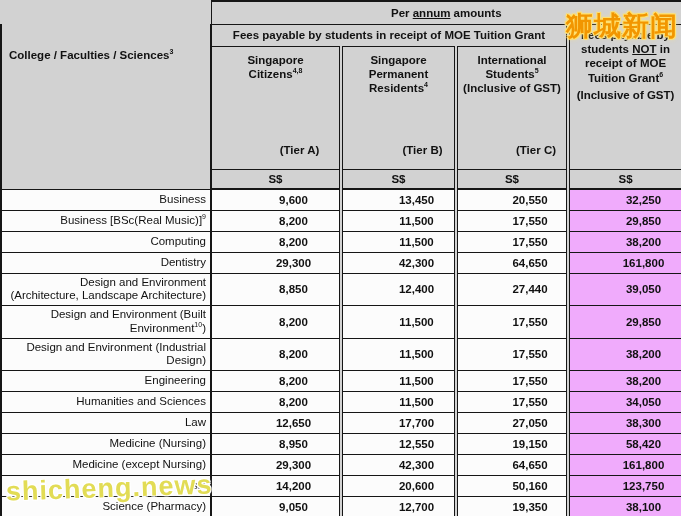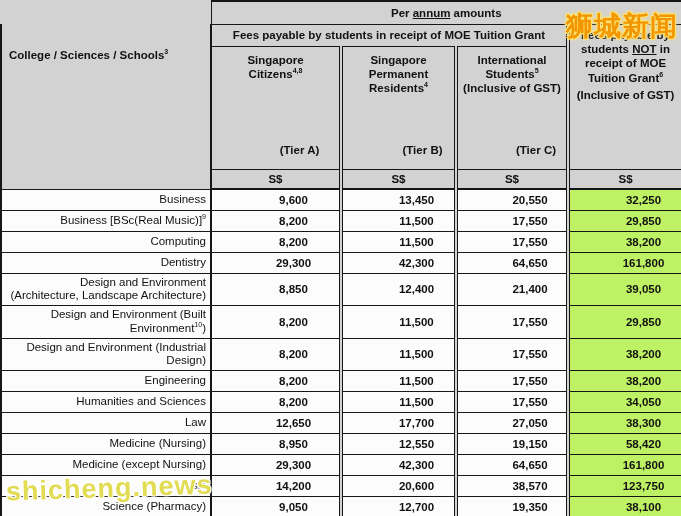--- a/index.html
+++ b/index.html
@@ -55,21 +55,21 @@
 
   tr.r4 td { border-bottom-width:2px; }
 
   sup { font-size:7px; vertical-align:super; line-height:0; }
 
   td.lbl {
     background:#fcfcfc; text-align:right; padding:2px 4px 2px 7px;
     line-height:1.2; border-left-width:2px;
   }
   td.num { background:#fcfcfc; font-weight:bold; text-align:center;padding-left:36px; }
-  td.hl { background:#bef264; }
+  td.hl { background:#f0abfc; }
   tbody tr:last-child td { border-bottom-width:2px; }
 
   
   .wm-tr {
     position:absolute; top:8px; right:3px; z-index:5;
     font-size:27px; font-weight:bold; letter-spacing:1px;
     color:#f29600;
     text-shadow:-1px -1px 0 #ffe170, 1px -1px 0 #ffe170, -1px 1px 0 #ffe170, 1px 1px 0 #ffe170, 0 0 5px rgba(255,225,120,.9);
     white-space:nowrap;
   }
@@ -93,21 +93,21 @@
         <col style="width:115px">
         <col style="width:112px">
         <col style="width:114px">
     </colgroup>
     <tbody>
       <tr class="r1">
         <td class="blank"></td>
         <td class="head per-annum er" colspan="4"><span>Per </span><span class="u">annum</span><span> amounts</span></td>
       </tr>
       <tr class="r2">
-        <td class="faculty-head" rowspan="3"><span>College / Sciences / Schools</span><sup>3</sup></td>
+        <td class="faculty-head" rowspan="3"><span>College / Faculties / Sciences</span><sup>3</sup></td>
         <td class="head sl" colspan="3">Fees payable by students in receipt of MOE Tuition Grant</td>
         <td class="head nontg-head dl er" rowspan="2">
           <div><span>Fees payable by students </span><span class="u">NOT</span><span> in receipt of MOE Tuition Grant</span><sup>6</sup></div>
           <div class="gst">(Inclusive of GST)</div>
         </td>
       </tr>
       <tr class="r3">
         <td class="head tier-head sl">
           <div class="tier-inner">
             <div class="name nm-narrow"><span>Singapore Citizens</span><sup>4,8</sup></div>
@@ -168,21 +168,21 @@
       <td class="num sl">29,300</td>
       <td class="num dl">42,300</td>
       <td class="num dl">64,650</td>
       <td class="num hl dl er">161,800</td>
     </tr>
 
     <tr>
       <td class="lbl"><span class="pre">Design and Environment (Architecture, Landscape Architecture)</span><sup class="sup"></sup><span class="post"></span></td>
       <td class="num sl">8,850</td>
       <td class="num dl">12,400</td>
-      <td class="num dl">21,400</td>
+      <td class="num dl">27,440</td>
       <td class="num hl dl er">39,050</td>
     </tr>
 
     <tr>
       <td class="lbl"><span class="pre">Design and Environment (Built Environment</span><sup class="sup">10</sup><span class="post">)</span></td>
       <td class="num sl">8,200</td>
       <td class="num dl">11,500</td>
       <td class="num dl">17,550</td>
       <td class="num hl dl er">29,850</td>
     </tr>
@@ -232,21 +232,21 @@
       <td class="num sl">29,300</td>
       <td class="num dl">42,300</td>
       <td class="num dl">64,650</td>
       <td class="num hl dl er">161,800</td>
     </tr>
 
     <tr>
       <td class="lbl"><span class="pre">Music</span><sup class="sup"></sup><span class="post"></span></td>
       <td class="num sl">14,200</td>
       <td class="num dl">20,600</td>
-      <td class="num dl">38,570</td>
+      <td class="num dl">50,160</td>
       <td class="num hl dl er">123,750</td>
     </tr>
 
     <tr>
       <td class="lbl"><span class="pre">Science (Pharmacy)</span><sup class="sup"></sup><span class="post"></span></td>
       <td class="num sl">9,050</td>
       <td class="num dl">12,700</td>
       <td class="num dl">19,350</td>
       <td class="num hl dl er">38,100</td>
     </tr>

